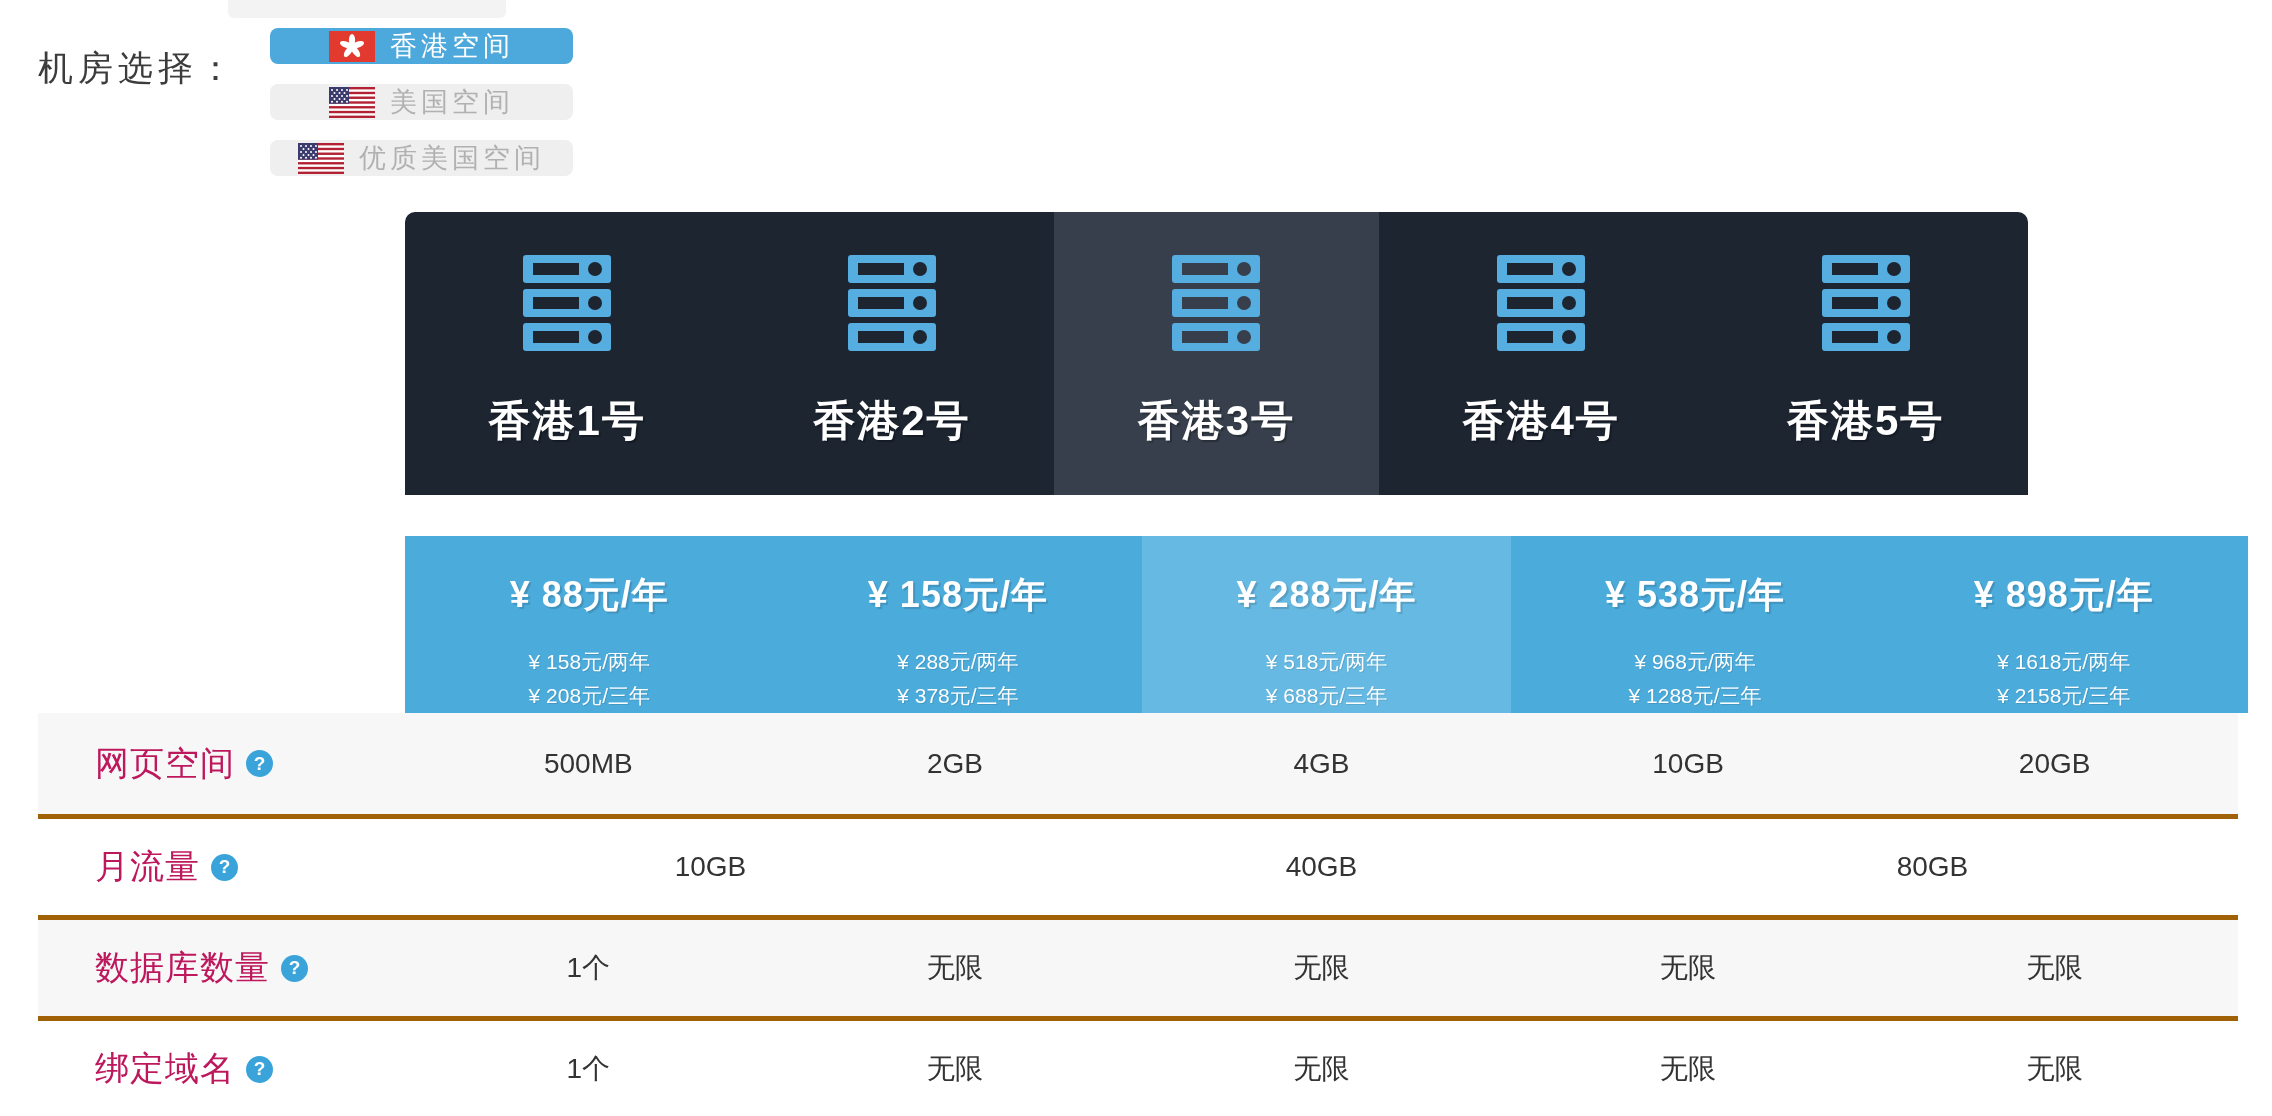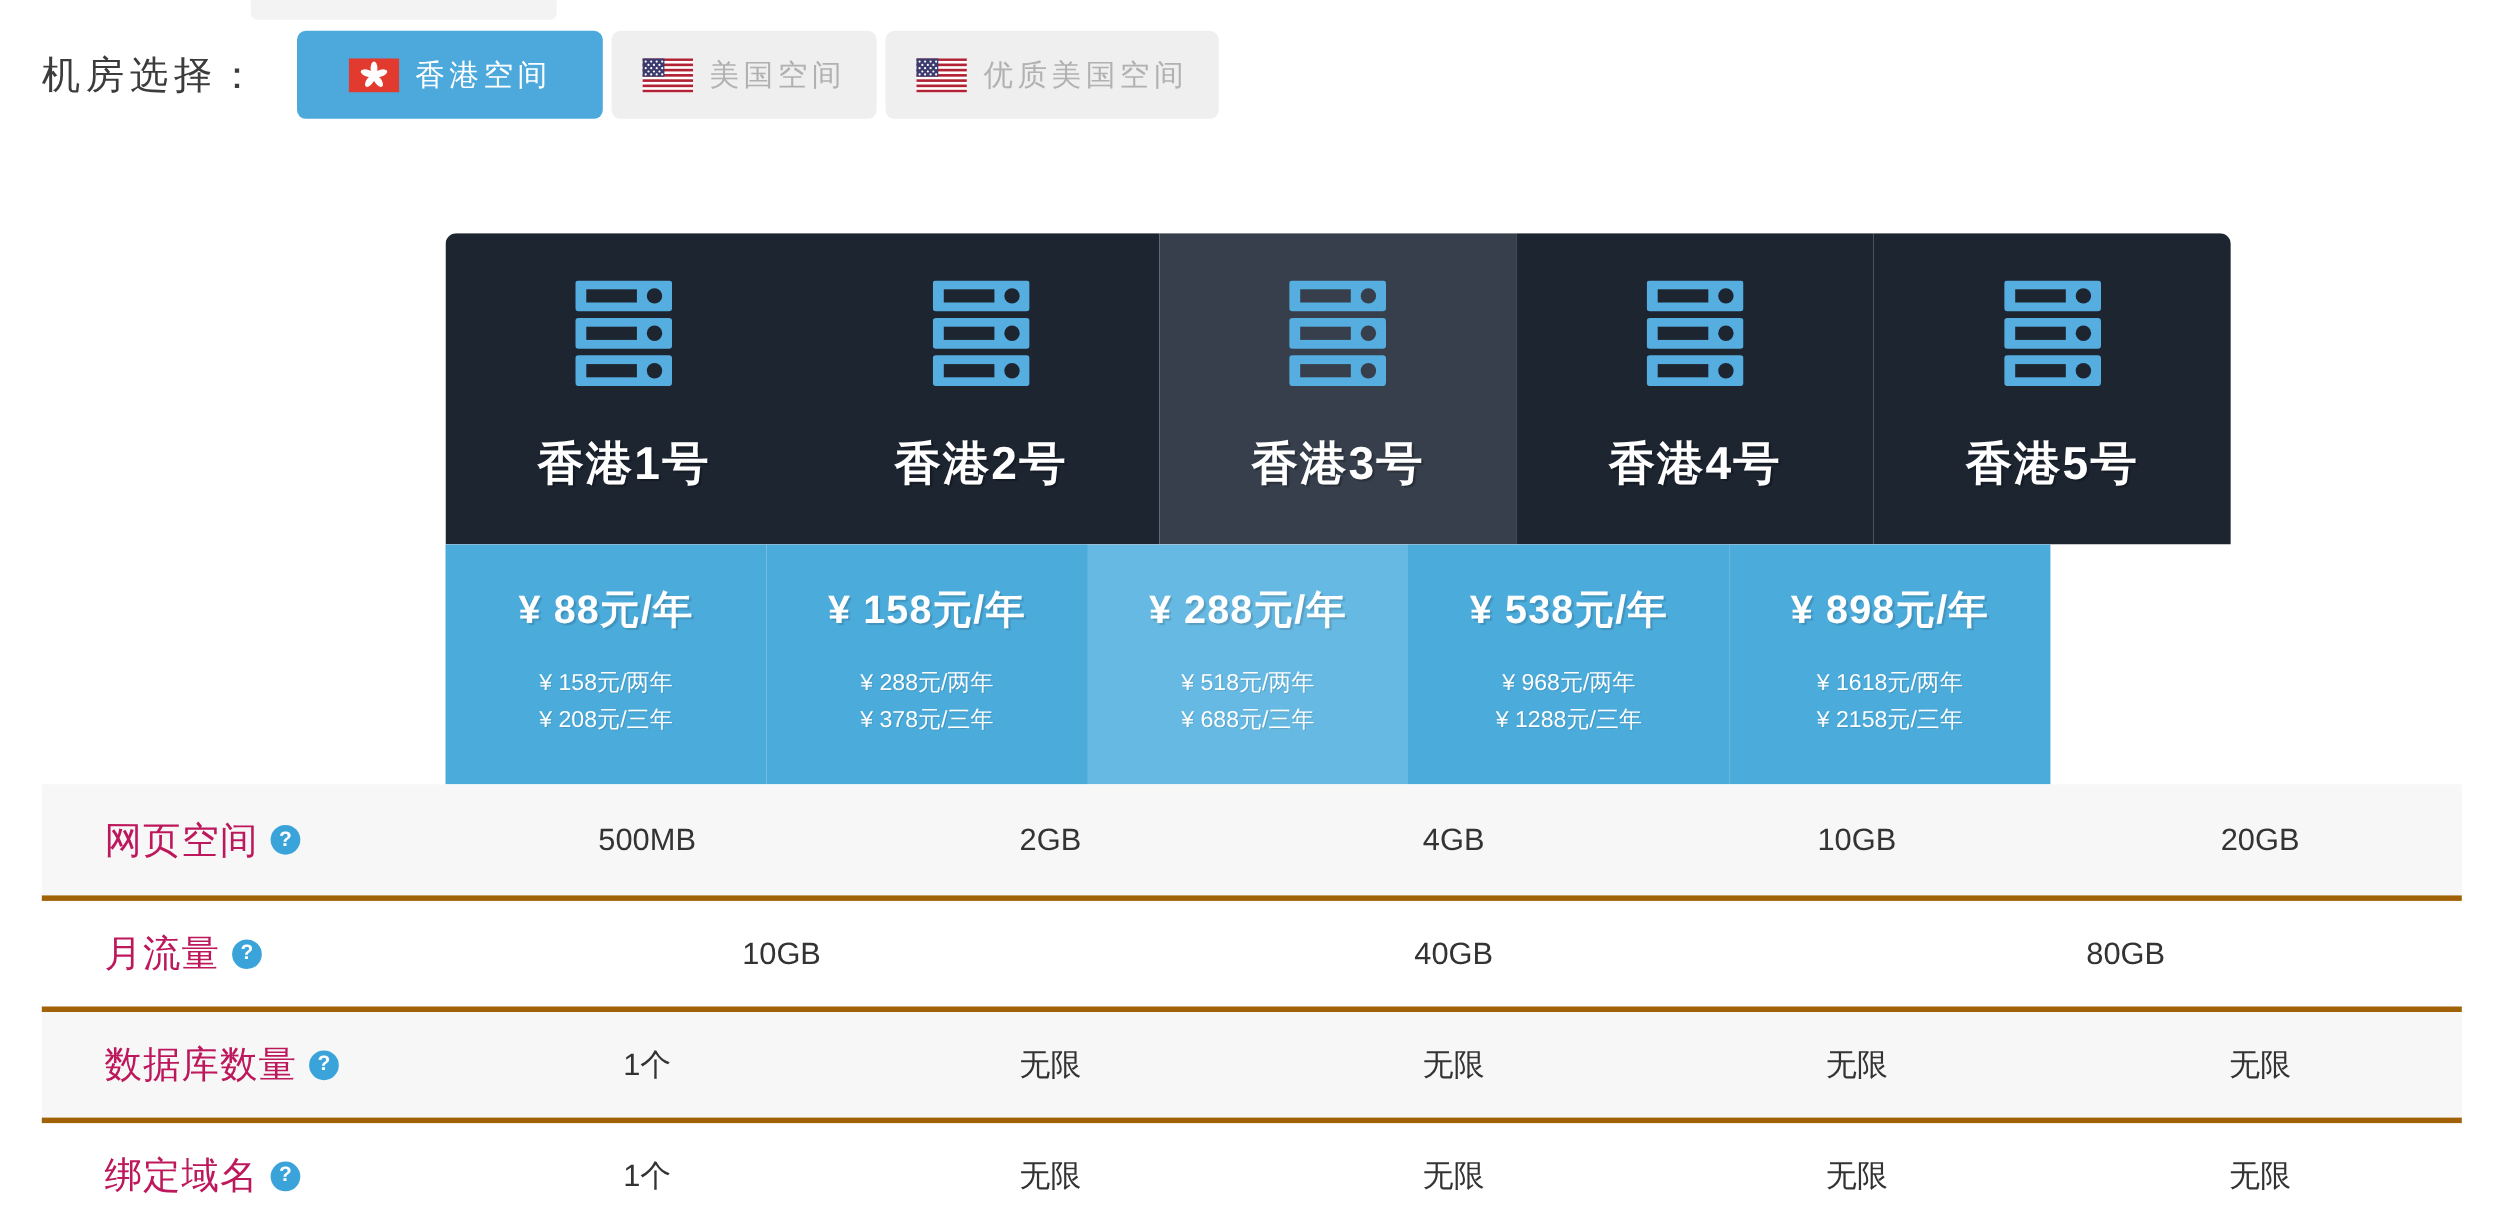--- a/index.html
+++ b/index.html
@@ -14,21 +14,21 @@
     position:absolute;left:228px;top:0;width:278px;height:18px;
     background:#f3f3f3;border-radius:0 0 6px 6px;
   }
   .tab-bar{
     position:absolute;left:38px;top:28px;height:80px;
     display:flex;align-items:center;
   }
   .selector-label{
     font-size:35px;color:#3c3c3c;letter-spacing:5px;margin-right:32px;white-space:nowrap;
   }
-  .tabs{display:flex;gap:8px;height:80px;}
+  .tabs{display:flex;gap:20px;height:80px;flex-direction:column;}
   .tab{
     height:80px;border-radius:8px;display:flex;align-items:center;justify-content:center;
     padding:0 28px;font-size:27px;letter-spacing:4px;cursor:pointer;white-space:nowrap;
     background:var(--tab-inactive-bg);color:var(--tab-inactive-text);
     box-sizing:border-box;min-width:230px;
   }
   .tab.active{background:var(--accent);color:#fff;min-width:278px;}
   .flag{width:46px;height:31px;margin-right:15px;flex:0 0 auto;}
   
   .plans-header{
@@ -43,21 +43,21 @@
   .server-icon{margin-top:43px;width:88px;height:96px;display:block;}
   .server-icon .bar{fill:var(--icon-blue);}
   .server-icon .hole{fill:var(--header-dark);}
   .plan-col.hl .server-icon .hole{fill:var(--header-dark-hl);}
   .plan-name{
     margin-top:42px;font-size:42px;font-weight:bold;color:#fff;letter-spacing:2px;
     text-shadow:2px 2px 1px rgba(0,0,0,0.25);
   }
   
   .price-band{
-    position:absolute;left:405px;top:495px;width:1459px;height:218px;display:flex;
+    position:absolute;left:405px;top:495px;width:1843px;height:218px;display:flex;align-items:flex-end;
   }
   .price-col{
     flex:1;background:var(--band);color:#fff;text-align:center;box-sizing:border-box;
   }
   .price-col.hl{background:var(--band-hl);}
   .price-main{
     margin-top:41px;font-size:36px;font-weight:bold;line-height:36px;
     text-shadow:2px 2px 1px rgba(0,0,0,0.14);letter-spacing:1px;
   }
   .price-sub{

